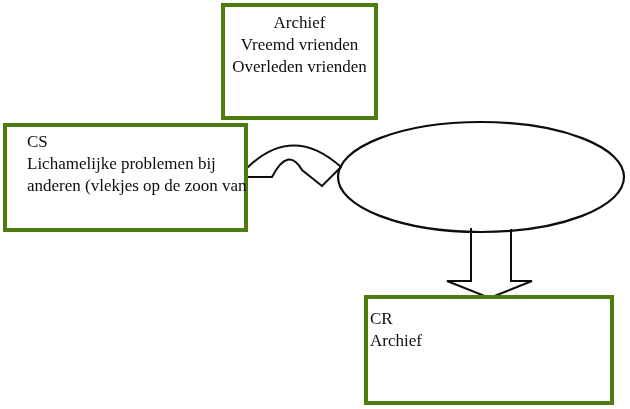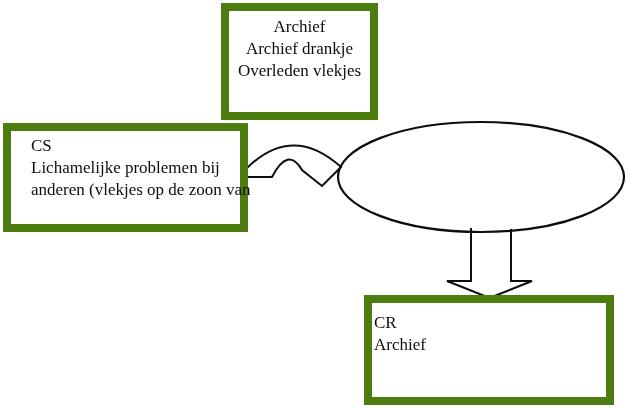--- a/index.html
+++ b/index.html
@@ -19,21 +19,21 @@
   .overlay {
     position: absolute;
     left: 0;
     top: 0;
     width: 630px;
     height: 409px;
   }
   .shape-box {
     position: absolute;
     background: #ffffff;
-    border: 8px solid #4d7c0f;
+    border: 4px solid #4d7c0f;
     box-sizing: border-box;
     font-size: 17px;
     line-height: 22px;
   }
   .shape-box .line {
     white-space: nowrap;
   }
   .box-archief {
     left: 221px;
     top: 3px;
@@ -80,22 +80,22 @@
 
     <path d="M 246,169 Q 292,123 341,167 L 322,186 L 302,170 Q 288,146 272,177 L 246,177 Z" fill="#ffffff" stroke="#0d0d0d" stroke-width="2" stroke-linejoin="miter"></path>
 
     <path d="M 471,228 L 471,281 L 447,281 L 489.5,298 L 532,281 L 511,281 L 511,229" fill="none" stroke="#0d0d0d" stroke-width="2" stroke-linejoin="miter"></path>
 
     <ellipse cx="481" cy="177" rx="143" ry="55" fill="none" stroke="#0d0d0d" stroke-width="2.2"></ellipse>
   </svg>
 
   <div class="shape-box box-archief">
     <div class="line">Archief</div>
-    <div class="line">Archief drankje</div>
-    <div class="line">Overleden vlekjes</div>
+    <div class="line">Vreemd vrienden</div>
+    <div class="line">Overleden vrienden</div>
   </div>
 
   <div class="shape-box box-cs">
     <div class="line">CS</div>
     <div class="line">Lichamelijke problemen bij</div>
     <div class="line">anderen (vlekjes op de zoon van</div>
   </div>
 
 
   <div class="shape-box box-cr">

